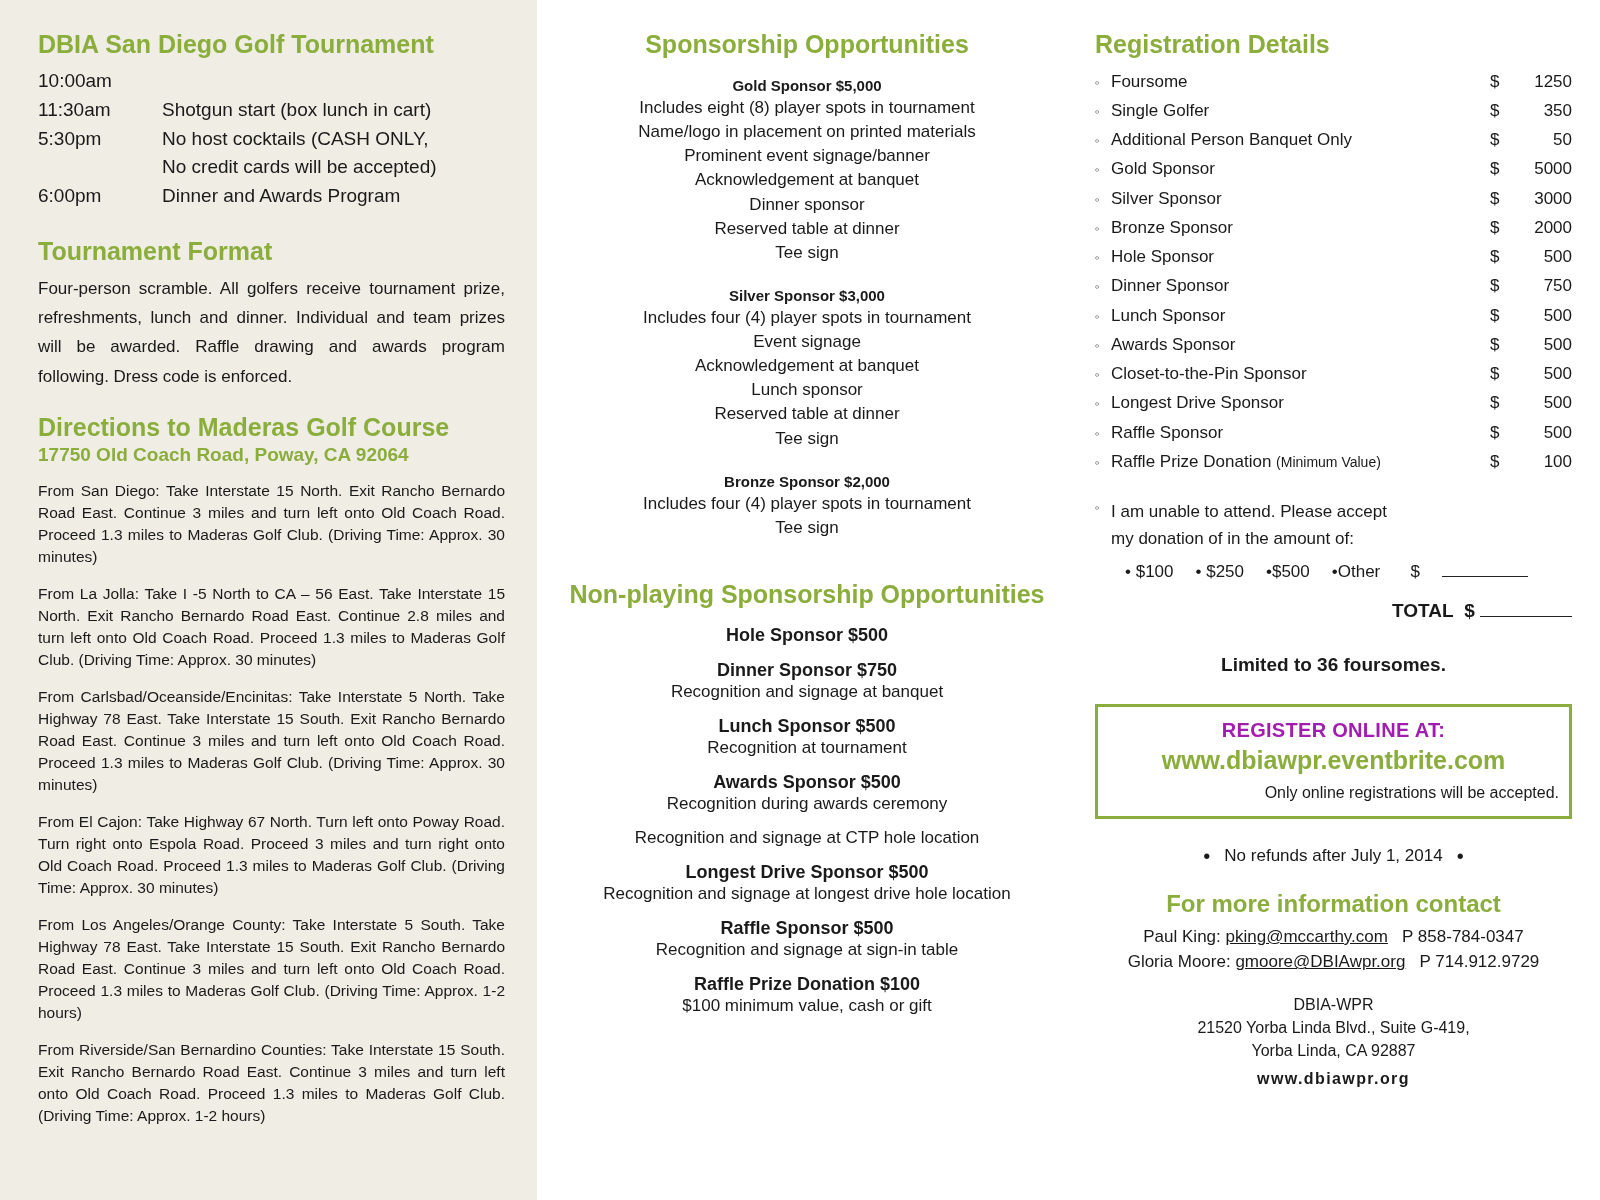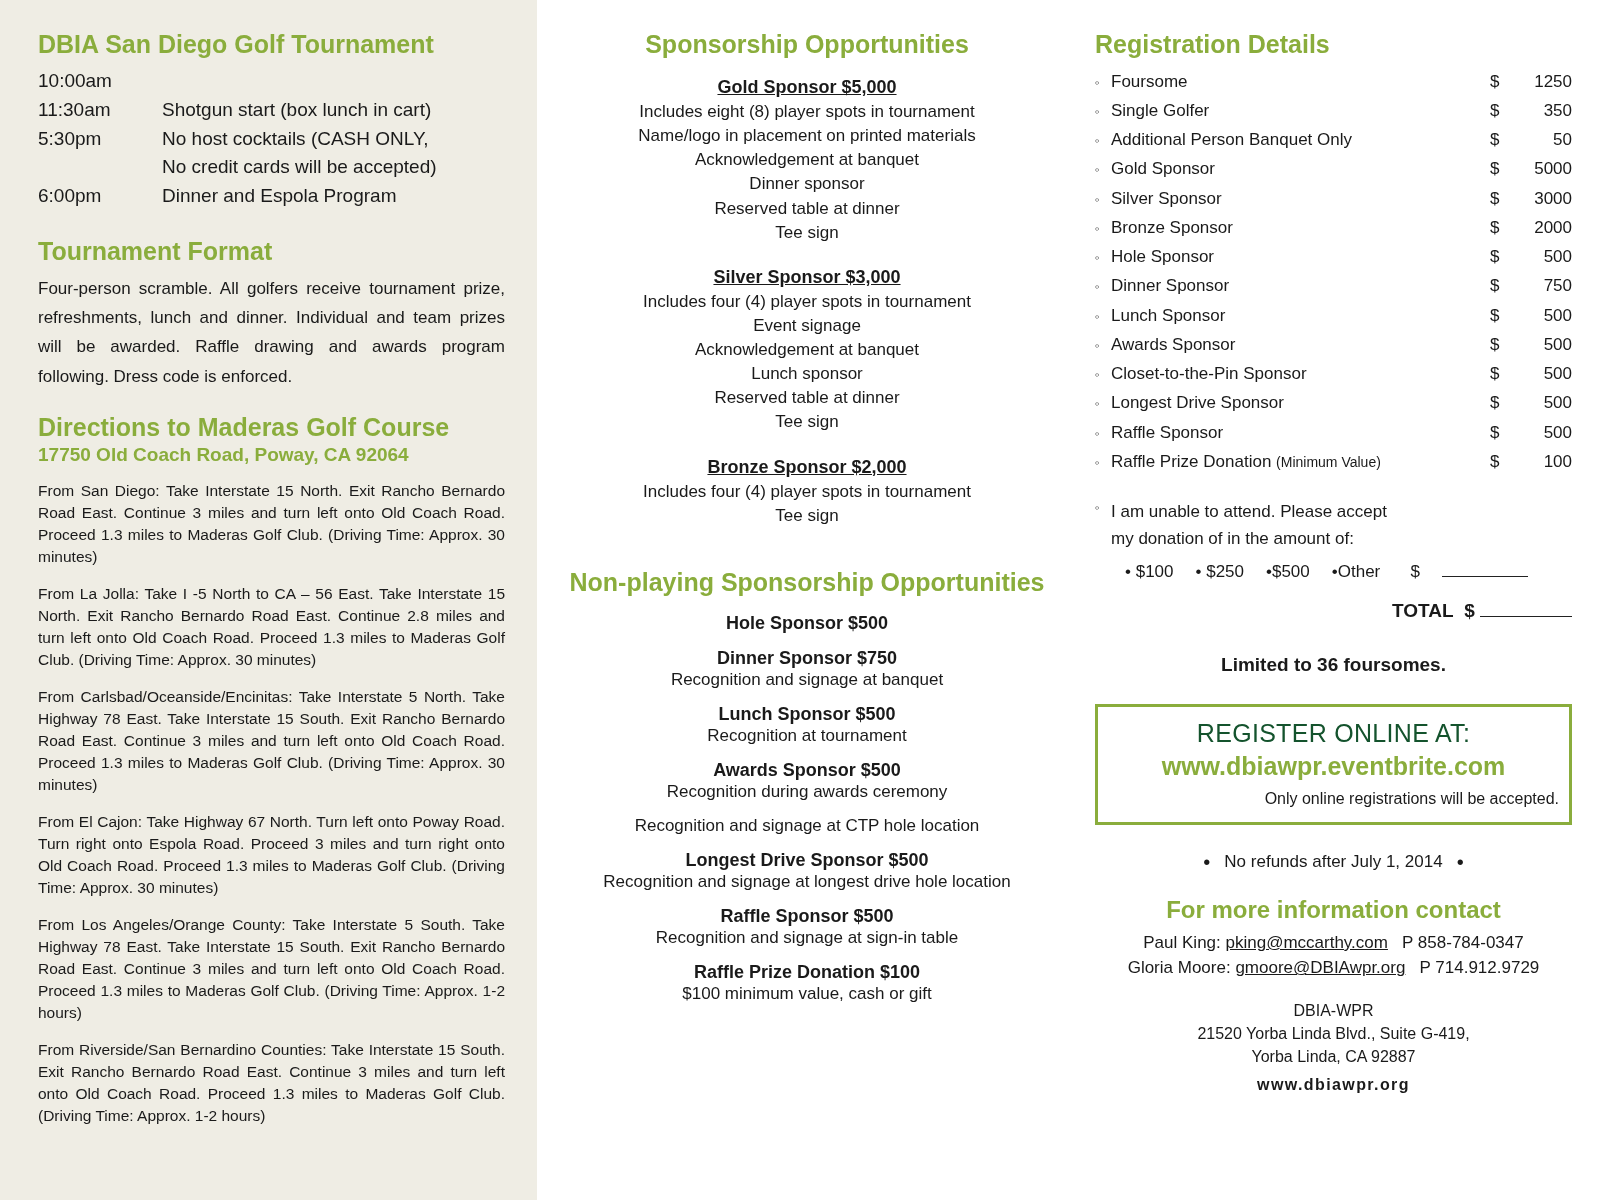--- a/index.html
+++ b/index.html
@@ -95,24 +95,23 @@
   }
   .sponsor-title.np {
     font-size: 25px;
     margin-top: 40px;
     margin-bottom: 16px;
   }
   .tier {
     margin-bottom: 22px;
   }
   .tier-name {
-    font-size: 18px;
+    font-size: 15px;
     font-weight: bold;
     margin: 0 0 2px 0;
-    text-decoration: underline;
   }
   .tier-line {
     font-size: 17px;
     line-height: 1.42;
   }
   .np-item {
     margin-bottom: 14px;
   }
   .np-name {
     font-size: 18px;
@@ -199,23 +198,23 @@
     font-weight: bold;
     margin-top: 28px;
   }
   .register-box {
     border: 3px solid #8aad3c;
     margin-top: 28px;
     padding: 12px 10px 14px 10px;
     text-align: center;
   }
   .register-box .rb1 {
-    color: #14532d;
-    font-size: 25px;
-    font-weight: normal;
+    color: #a21caf;
+    font-size: 20px;
+    font-weight: bold;
     letter-spacing: 0.3px;
   }
   .register-box .rb2 {
     color: #8aad3c;
     font-size: 25px;
     font-weight: bold;
     margin-top: 4px;
   }
   .register-box .rb3 {
     font-size: 16px;
@@ -283,21 +282,21 @@
       <div class="sched-row">
         <div class="sched-time">5:30pm</div>
         <div class="sched-desc">No host cocktails (CASH ONLY,</div>
       </div>
       <div class="sched-row">
         <div class="sched-time"></div>
         <div class="sched-desc cont">No credit cards will be accepted)</div>
       </div>
       <div class="sched-row">
         <div class="sched-time">6:00pm</div>
-        <div class="sched-desc">Dinner and Espola Program</div>
+        <div class="sched-desc">Dinner and Awards Program</div>
       </div>
     </div>
 
     <h1 class="section">Tournament Format</h1>
     <p class="format-p">Four-person scramble. All golfers receive tournament prize, refreshments, lunch and dinner. Individual and team prizes will be awarded. Raffle drawing and awards program following. Dress code is enforced.</p>
 
     <h1 class="section tight">Directions to Maderas Golf Course</h1>
     <div class="subheading">17750 Old Coach Road, Poway, CA 92064</div>
 
     <p class="dir-block">From San Diego: Take Interstate 15 North. Exit Rancho Bernardo Road East. Continue 3 miles and turn left onto Old Coach Road. Proceed 1.3 miles to Maderas Golf Club. (Driving Time: Approx. 30 minutes)</p>
@@ -308,20 +307,21 @@
     <p class="dir-block">From Riverside/San Bernardino Counties: Take Interstate 15 South. Exit Rancho Bernardo Road East. Continue 3 miles and turn left onto Old Coach Road. Proceed 1.3 miles to Maderas Golf Club. (Driving Time: Approx. 1-2 hours)</p>
   </div>
 
   <div class="col-mid">
     <div class="sponsor-title">Sponsorship Opportunities</div>
 
     <div class="tier">
       <div class="tier-name">Gold Sponsor $5,000</div>
       <div class="tier-line">Includes eight (8) player spots in tournament</div>
       <div class="tier-line">Name/logo in placement on printed materials</div>
+      <div class="tier-line">Prominent event signage/banner</div>
       <div class="tier-line">Acknowledgement at banquet</div>
       <div class="tier-line">Dinner sponsor</div>
       <div class="tier-line">Reserved table at dinner</div>
       <div class="tier-line">Tee sign</div>
     </div>
 
     <div class="tier">
       <div class="tier-name">Silver Sponsor $3,000</div>
       <div class="tier-line">Includes four (4) player spots in tournament</div>
       <div class="tier-line">Event signage</div>

